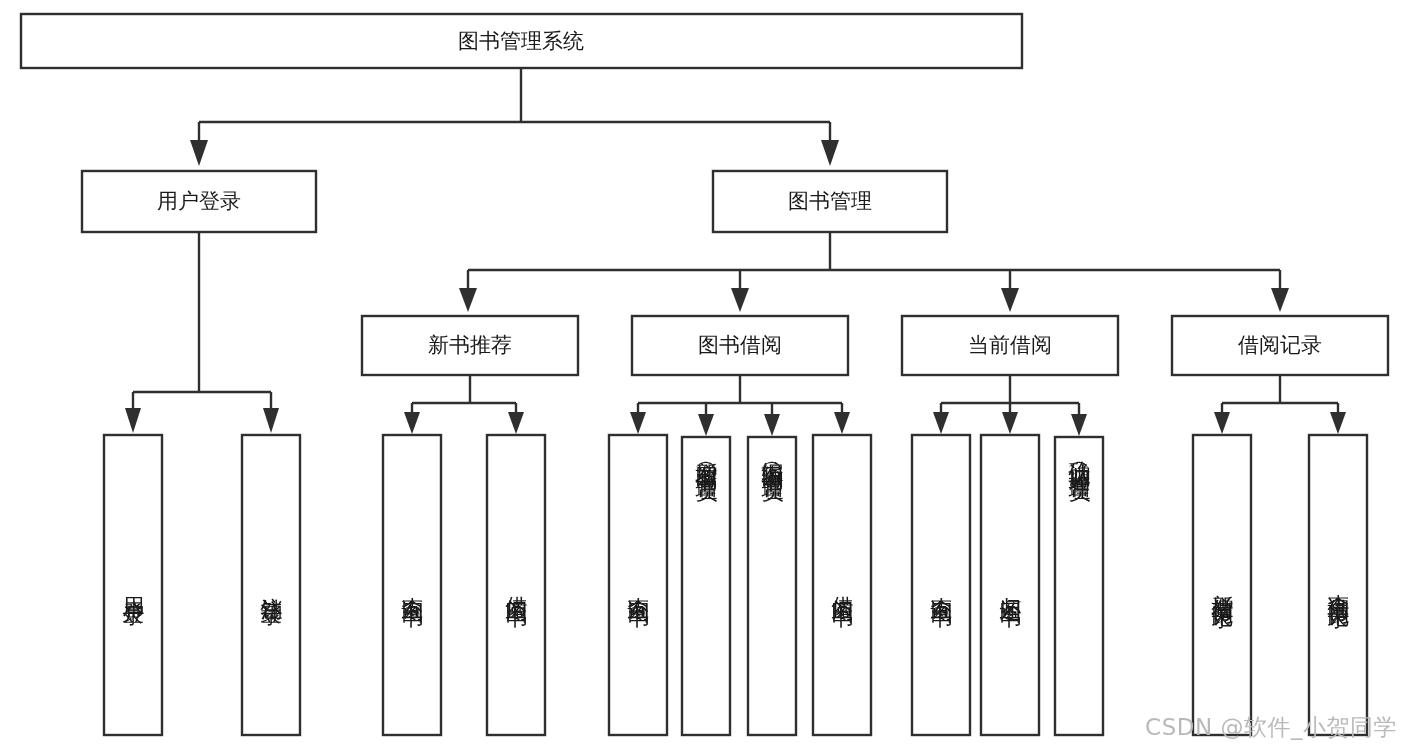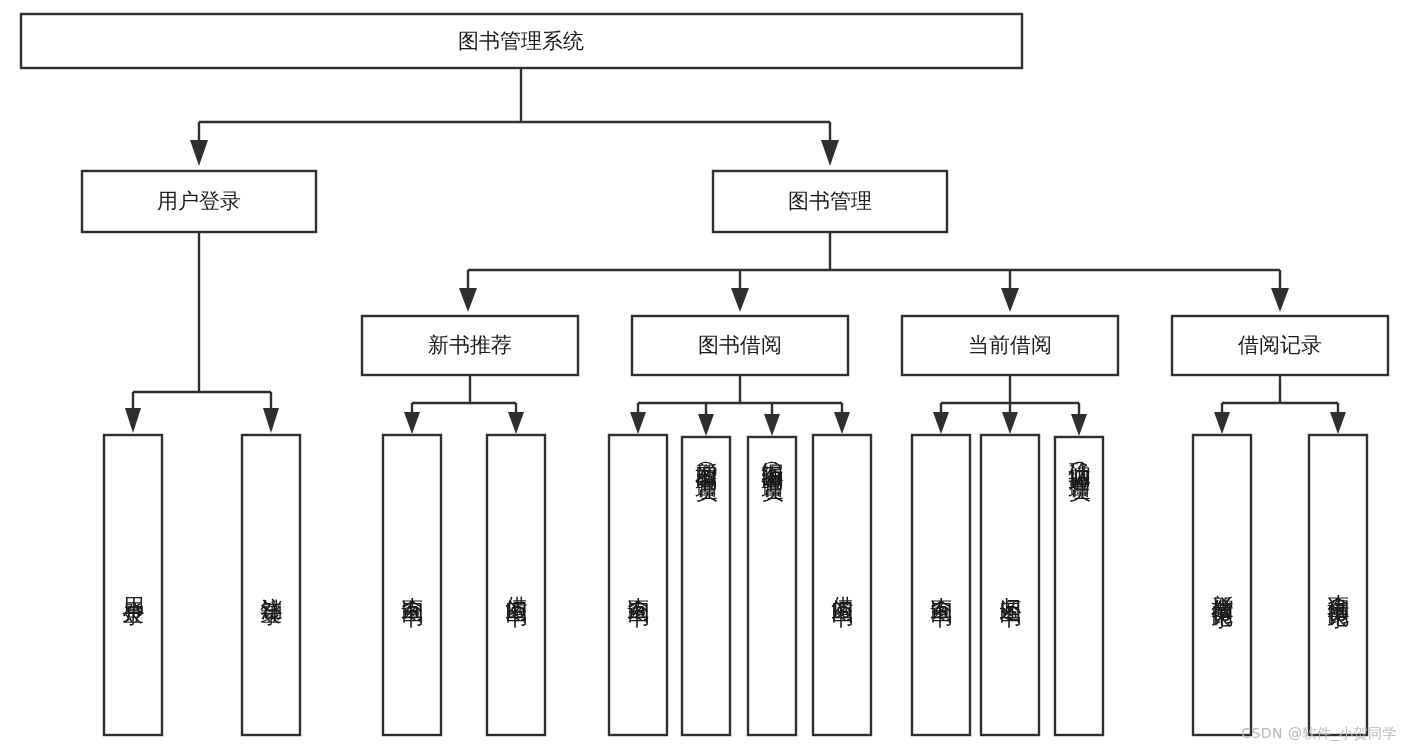--- a/index.html
+++ b/index.html
@@ -46,21 +46,21 @@
     font-family: "DejaVu Sans", "Liberation Sans", sans-serif;
     font-size: 21px;
     text-anchor: middle;
     dominant-baseline: middle;
   }
   .watermark-text {
     position: absolute;
     right: 8px;
     bottom: 4px;
     font-family: "DejaVu Sans", "Liberation Sans", sans-serif;
-    font-size: 14px;
+    font-size: 23px;
     color: #b9b9b9;
     white-space: nowrap;
     letter-spacing: 0.5px;
     pointer-events: none;
     margin-top: 16px;
   }
   .vlabel-wrap {
     position: absolute;
     display: flex;
     justify-content: center;

